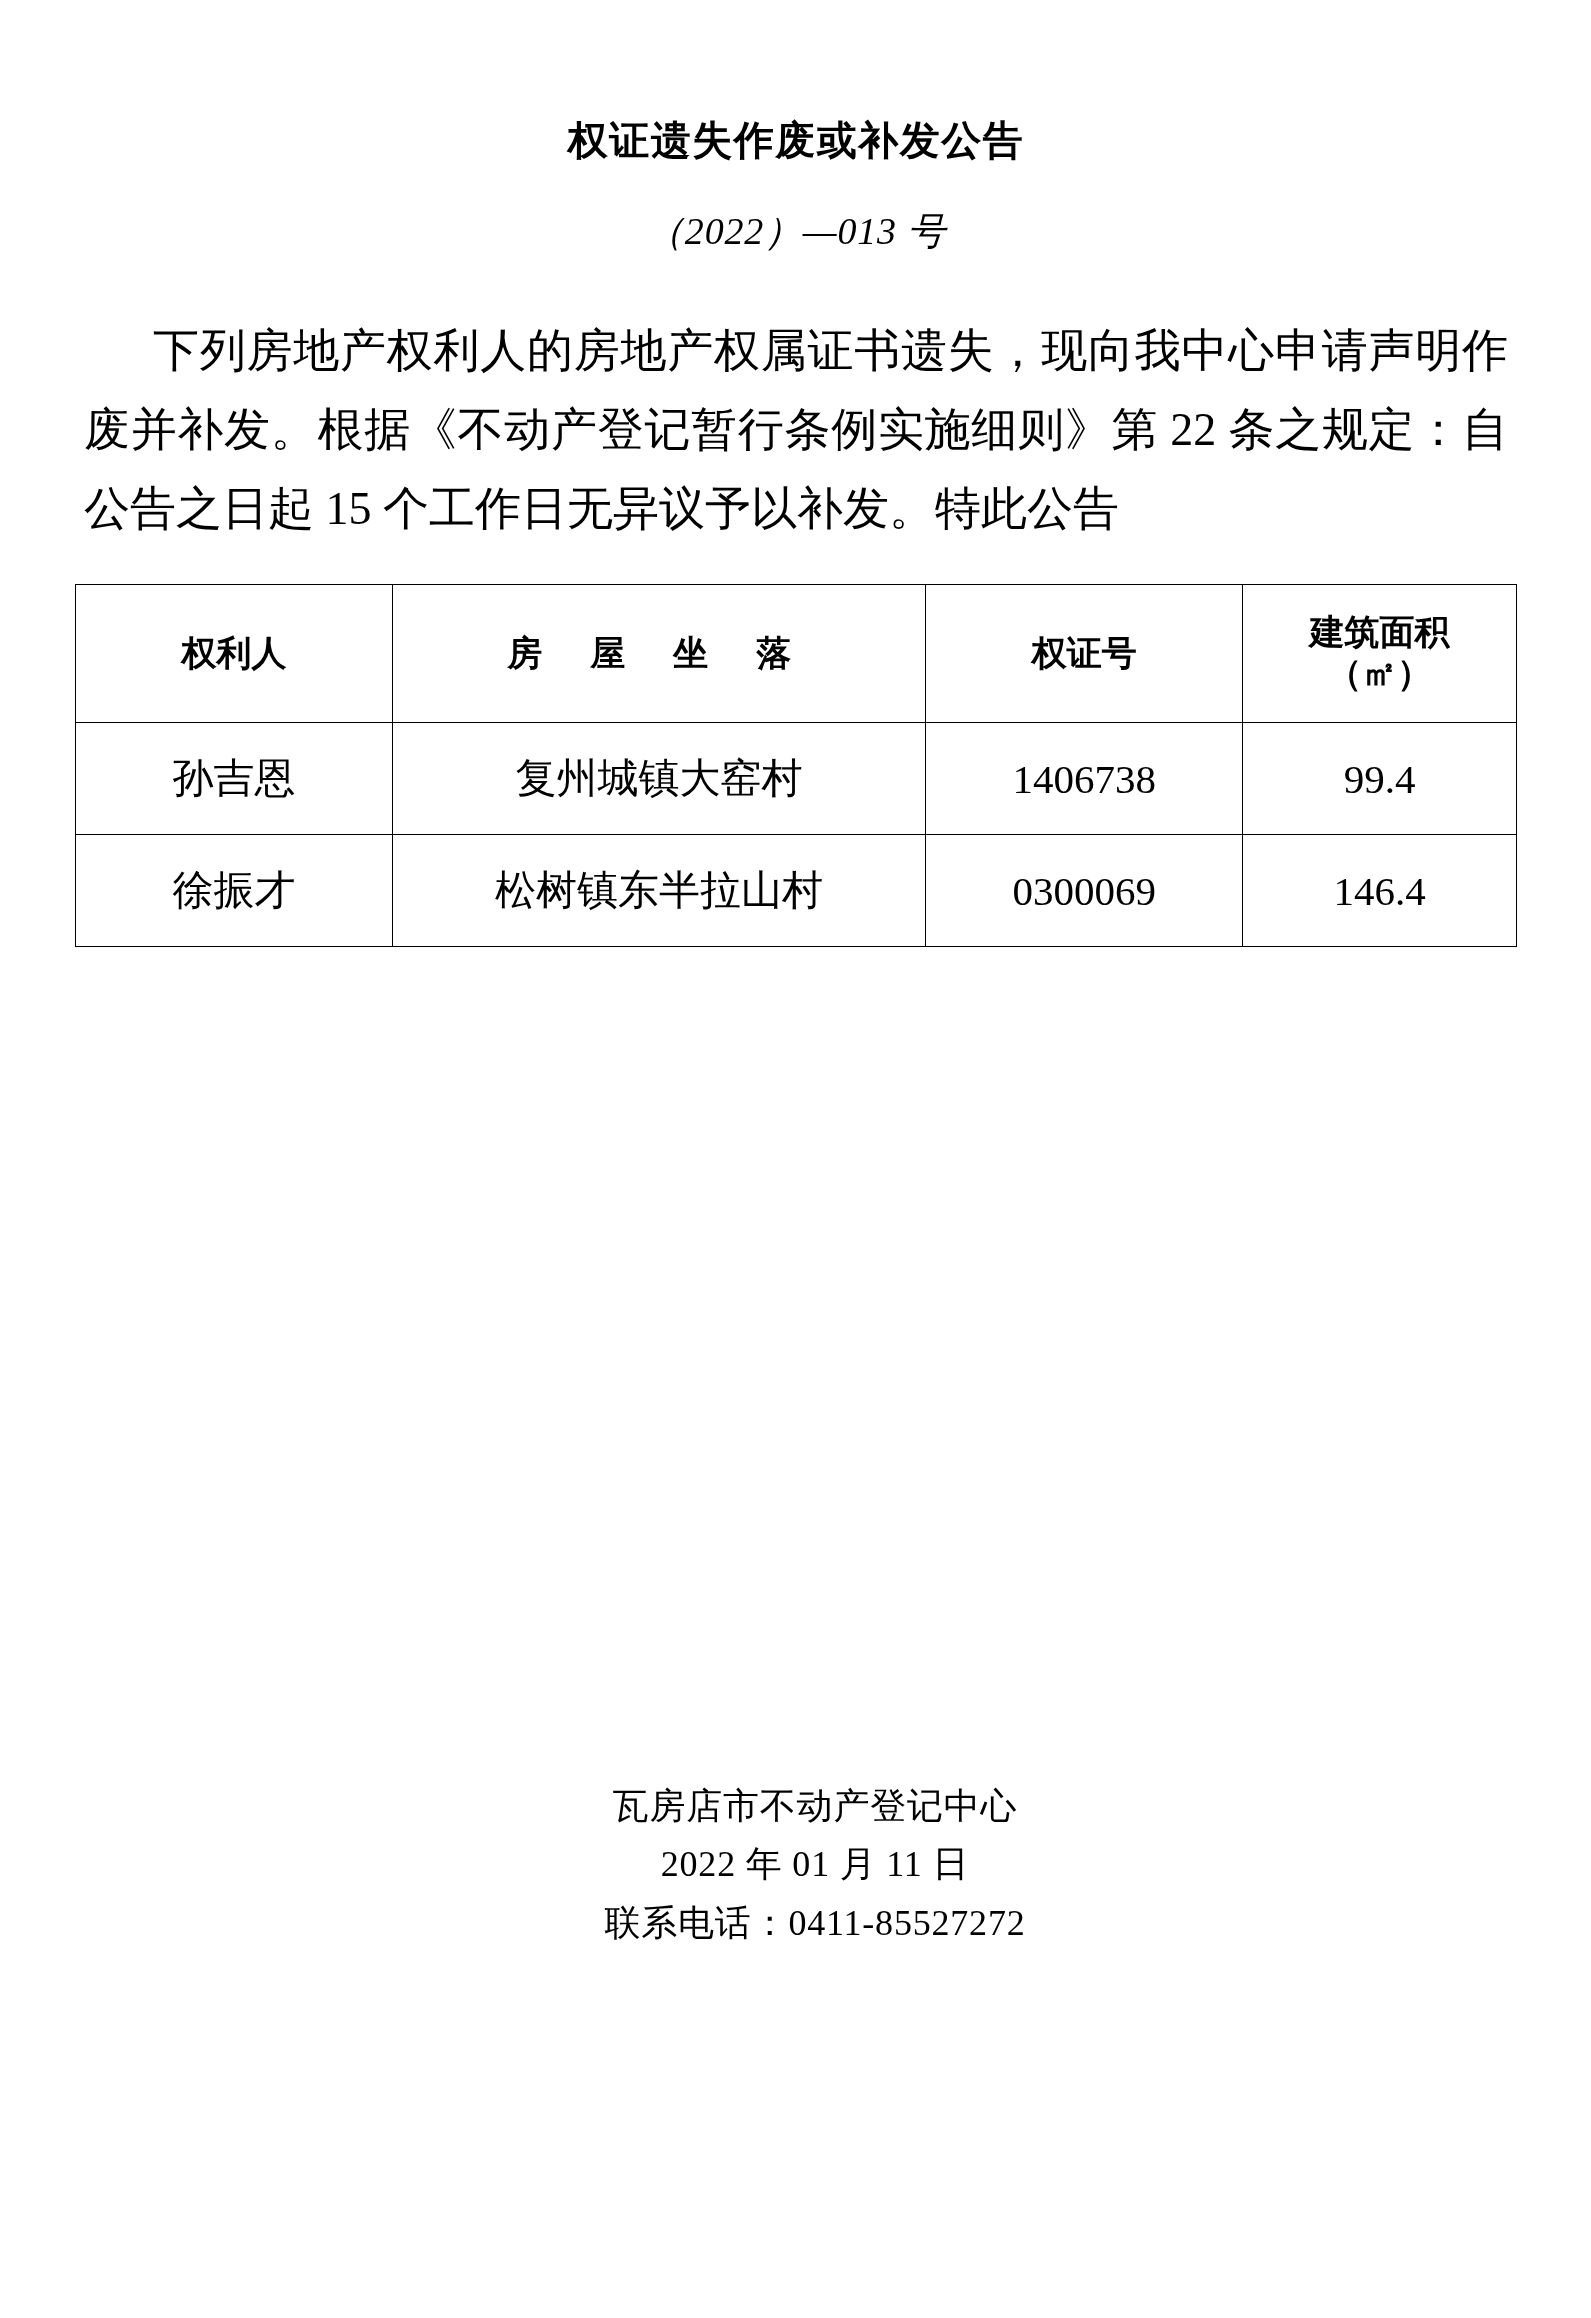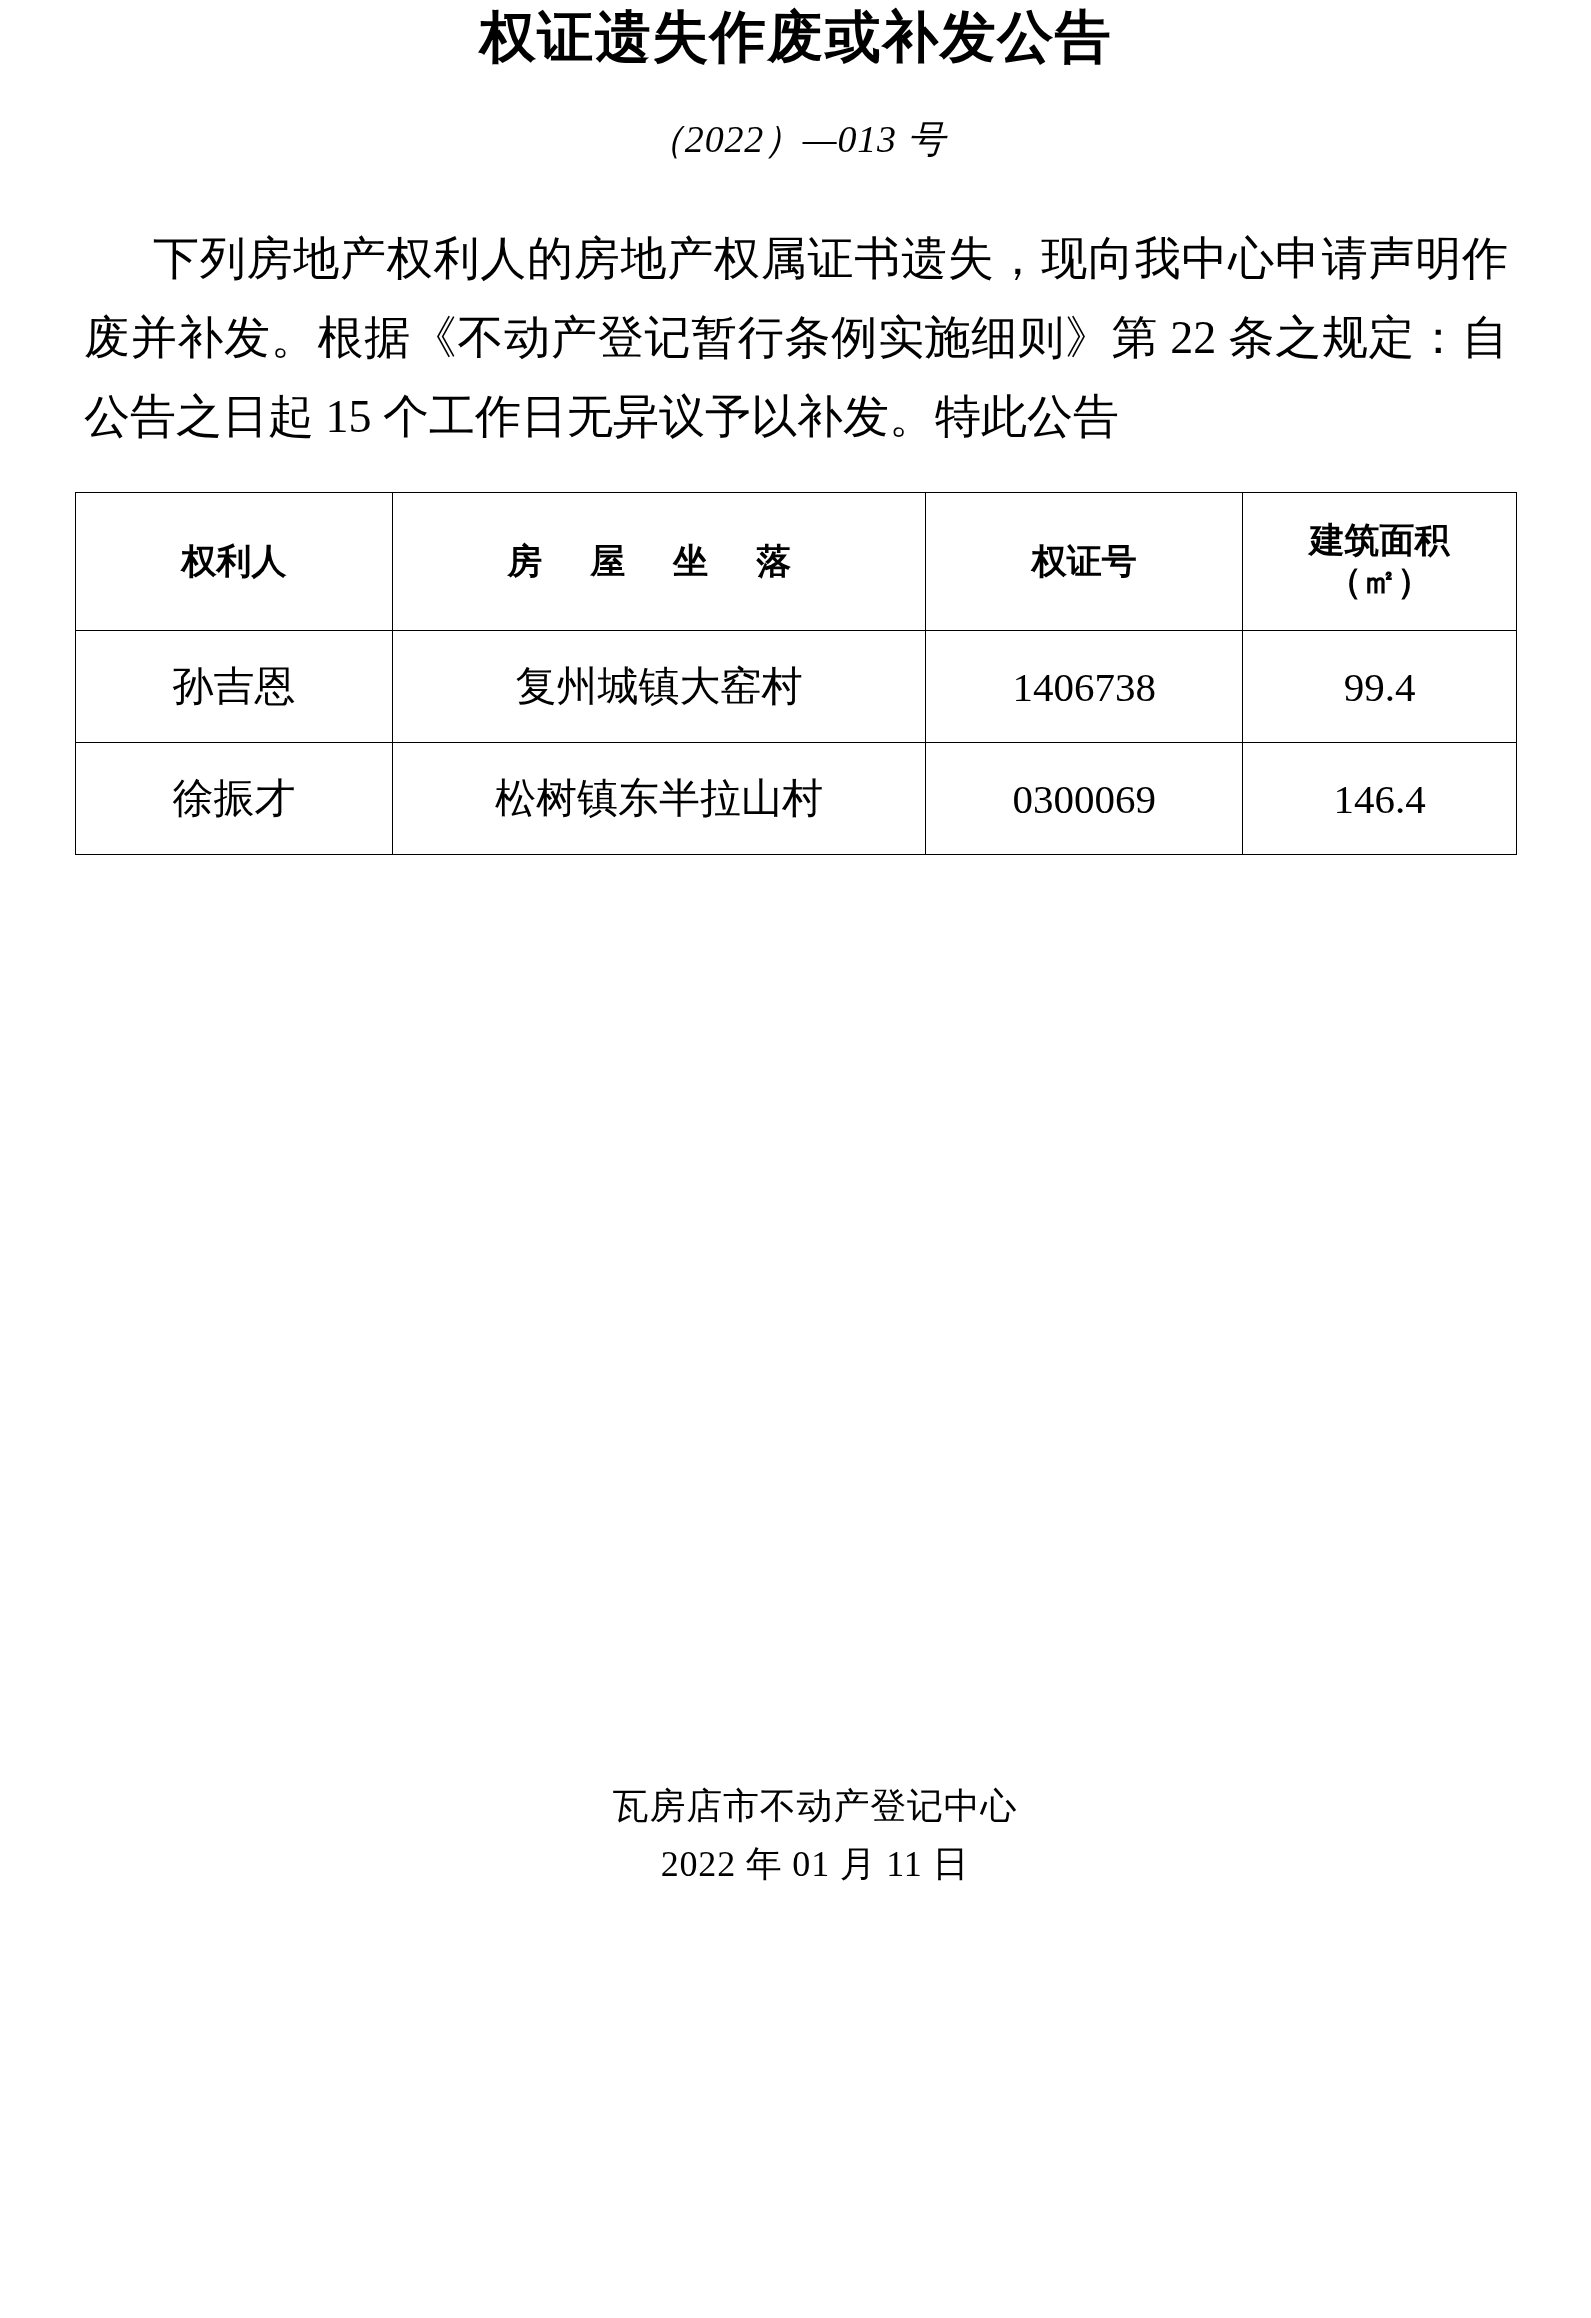--- a/index.html
+++ b/index.html
@@ -16,24 +16,25 @@
   }
   .page {
     width: 1592px;
     height: 2319px;
     box-sizing: border-box;
     padding: 0;
     position: relative;
   }
   .doc-title {
     text-align: center;
-    font-size: 56px;
+    font-size: 40px;
     font-weight: bold;
     letter-spacing: 1.5px;
     margin: 0;
+    padding-top: 113px;
     font-family: "Liberation Serif", "DejaVu Serif", serif;
   }
   .doc-number {
     text-align: center;
     font-size: 38px;
     margin: 0;
     padding-top: 38px;
     letter-spacing: 0.8px;
     font-style: italic;
   }
@@ -143,16 +144,17 @@
           <td class="mono-ish">0300069</td>
           <td class="mono-ish">146.4</td>
         </tr>
       </tbody>
     </table>
   </div>
 
   <div class="footer">
     <div>瓦房店市不动产登记中心</div>
     <div>2022 年 01 月 11 日</div>
+    <div>联系电话：0411-85527272</div>
   </div>
 
 </div>
 
 
 </body></html>

